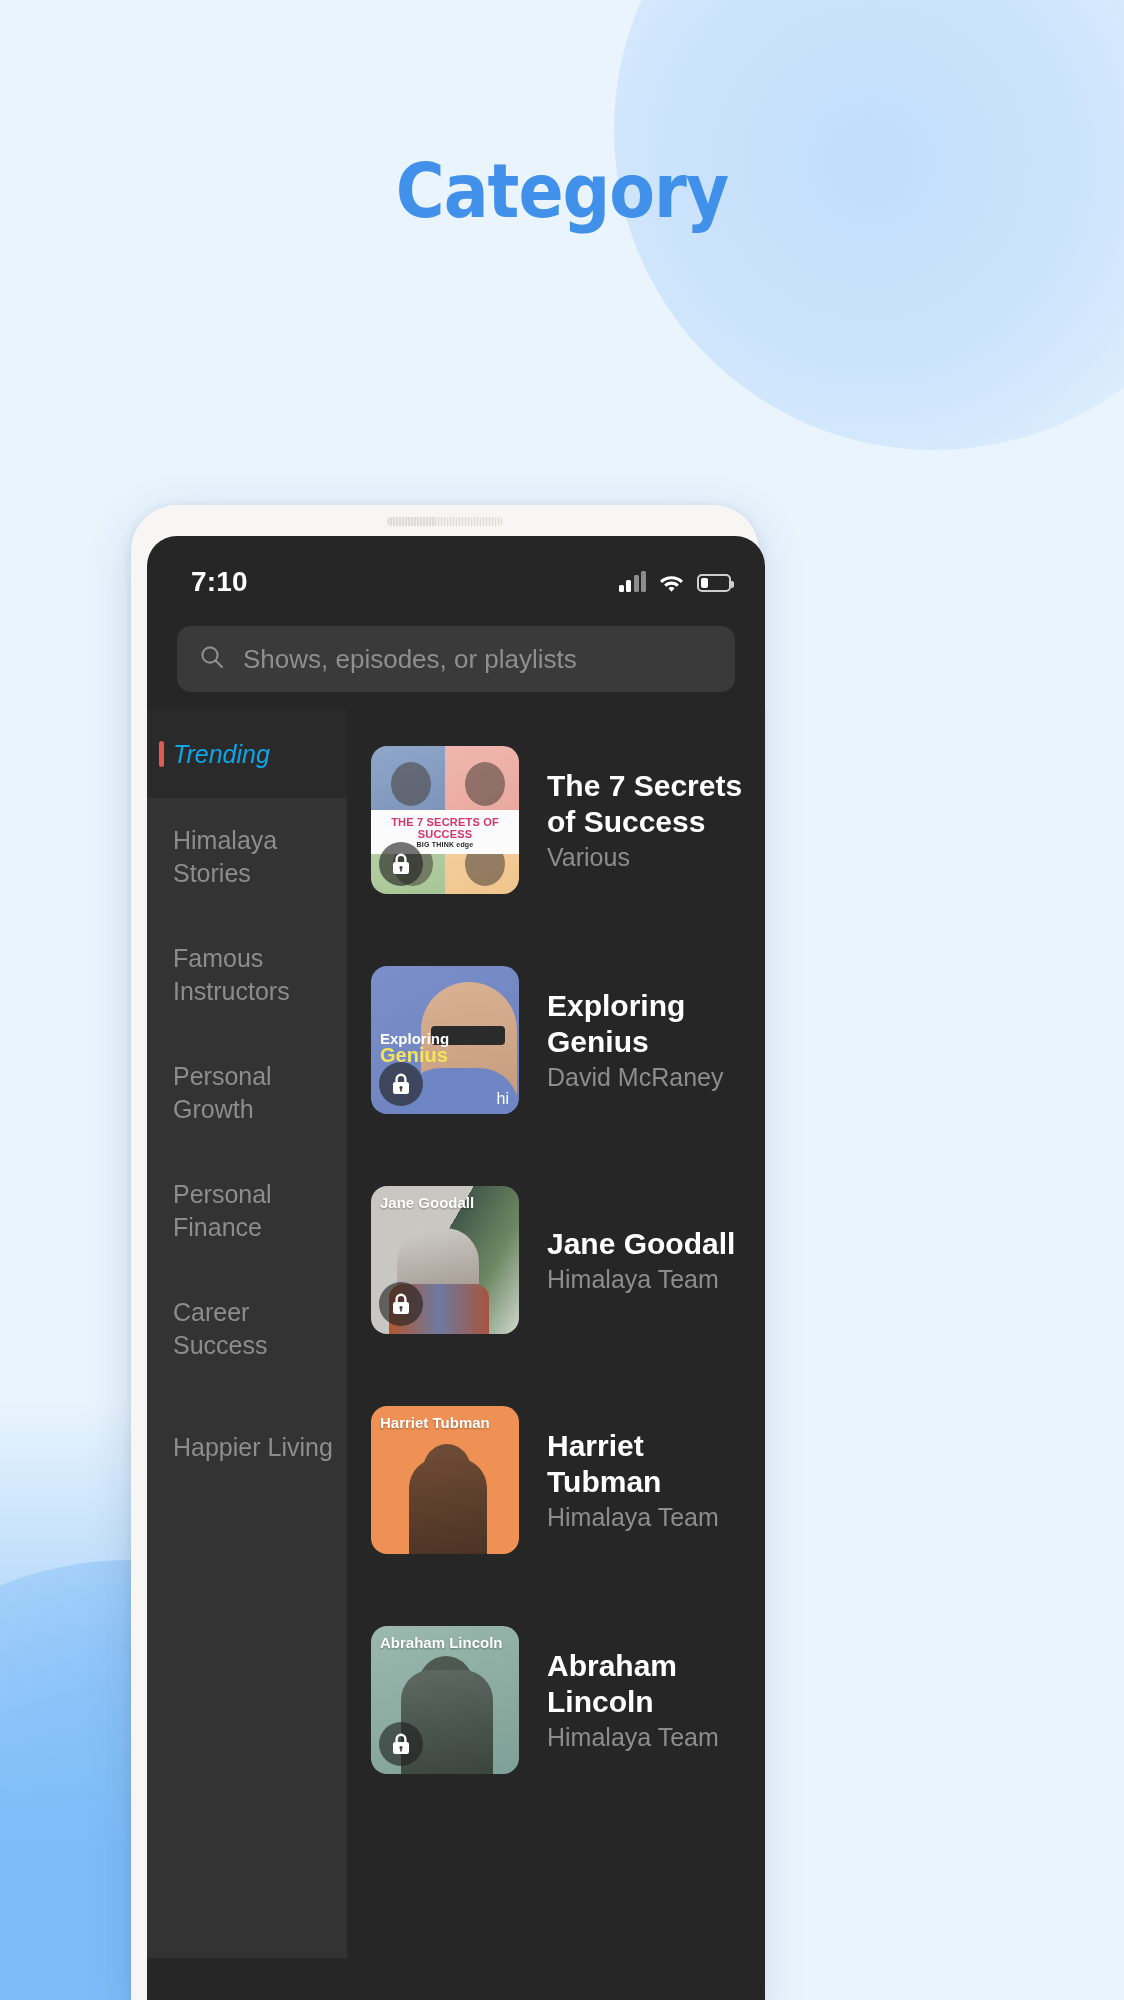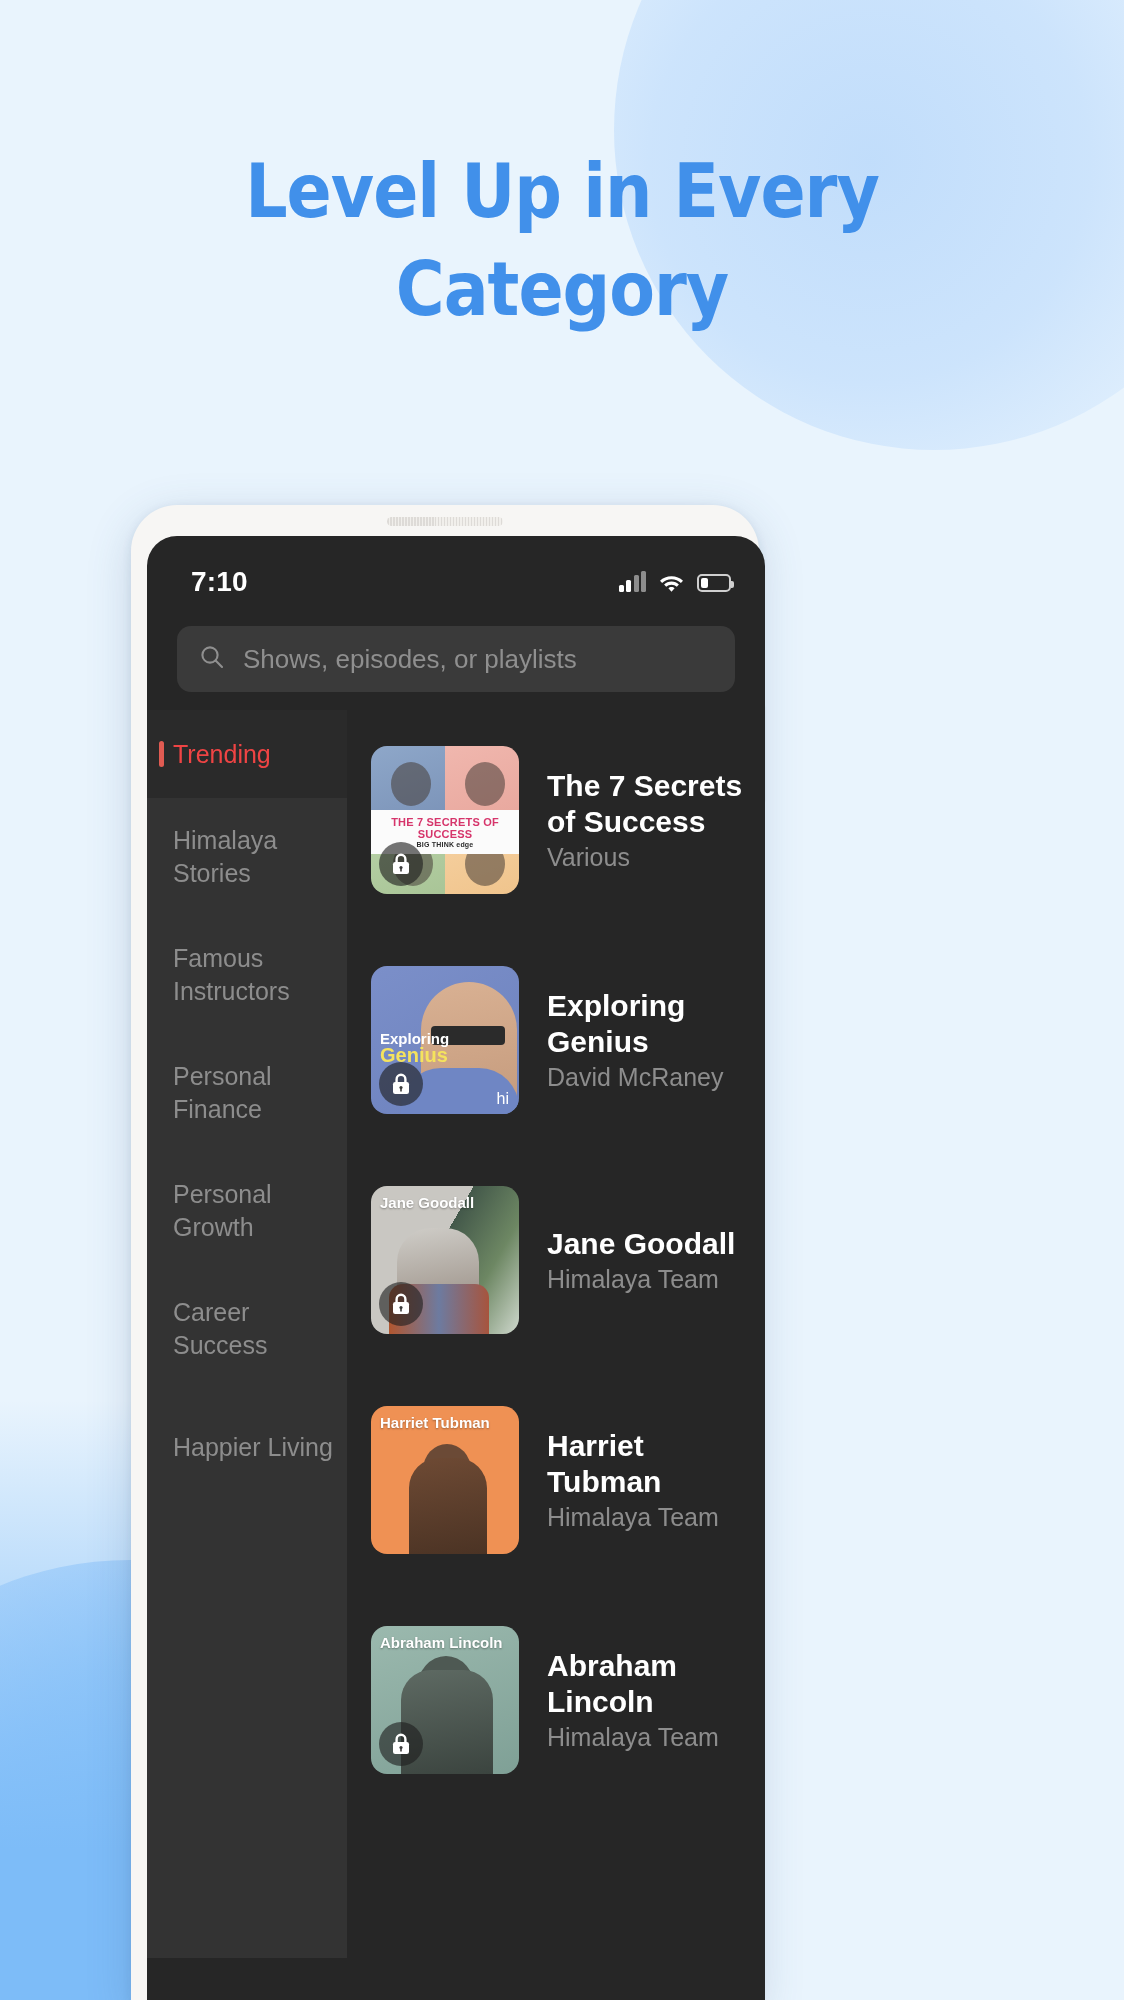--- a/index.html
+++ b/index.html
@@ -107,21 +107,21 @@
   .content{display:flex;height:1248px;}
   .sidebar{
     width:200px;flex:0 0 200px;background:#333333;position:relative;
   }
   .side-item{
     position:relative;padding:0 0 0 26px;
     min-height:118px;display:flex;flex-direction:column;justify-content:center;
     color:#8d8d8d;font-size:25px;line-height:33px;
   }
   .side-item.active{
-    background:#2a2a2a;color:#ef4444;min-height:88px;
+    background:#2a2a2a;color:#0ea5e9;min-height:88px;font-style:italic;
   }
   .side-item.active .accent{
     content:"";position:absolute;left:12px;top:50%;transform:translateY(-50%);
     width:5px;height:26px;border-radius:3px;background:#e05b52;
   }
   .accent{display:none;}
   .side-item.active .accent{display:block;}
 
   .list{flex:1;background:#262626;padding:0 0 0 24px;}
   .row{display:flex;align-items:center;gap:28px;height:220px;}
@@ -178,21 +178,20 @@
 </head>
 <body>
 
 <div class="bg-root">
   <div class="bg-blob-tr"></div>
   <div class="bg-blob-bl"></div>
   <div class="bg-strip"></div>
 </div>
 
 <div class="headline">
-  <span>Level Up in Every</span>
   <span>Category</span>
 </div>
 
 <div class="phone">
   <div class="speaker"></div>
   <div class="side-btn"></div>
 
   <div class="screen">
 
     <div class="statusbar">
@@ -239,25 +238,25 @@
         <div class="side-item">
 
           <span>Himalaya Stories</span>
         </div>
         <div class="side-item">
 
           <span>Famous Instructors</span>
         </div>
         <div class="side-item">
 
+          <span>Personal Growth</span>
+        </div>
+        <div class="side-item">
+
           <span>Personal Finance</span>
-        </div>
-        <div class="side-item">
-
-          <span>Personal Growth</span>
         </div>
         <div class="side-item">
 
           <span>Career Success</span>
         </div>
         <div class="side-item">
 
           <span>Happier Living</span>
         </div>
       </div>

